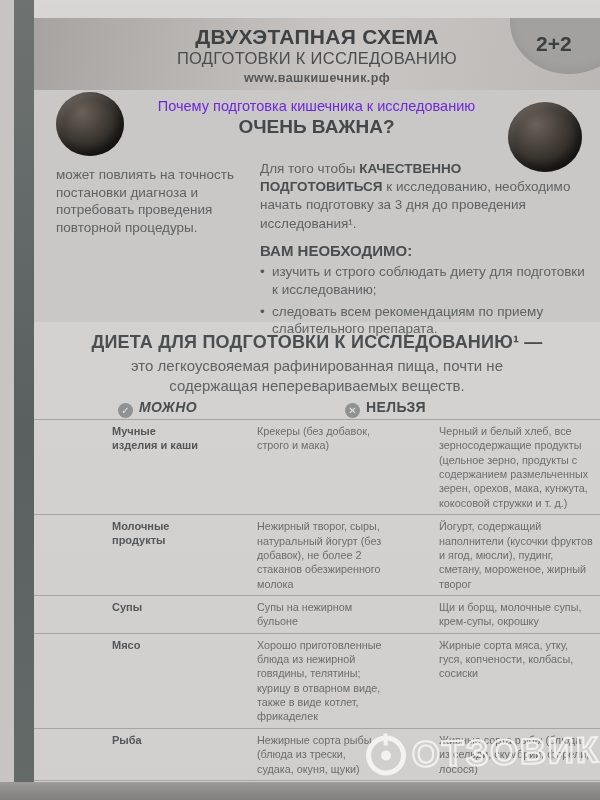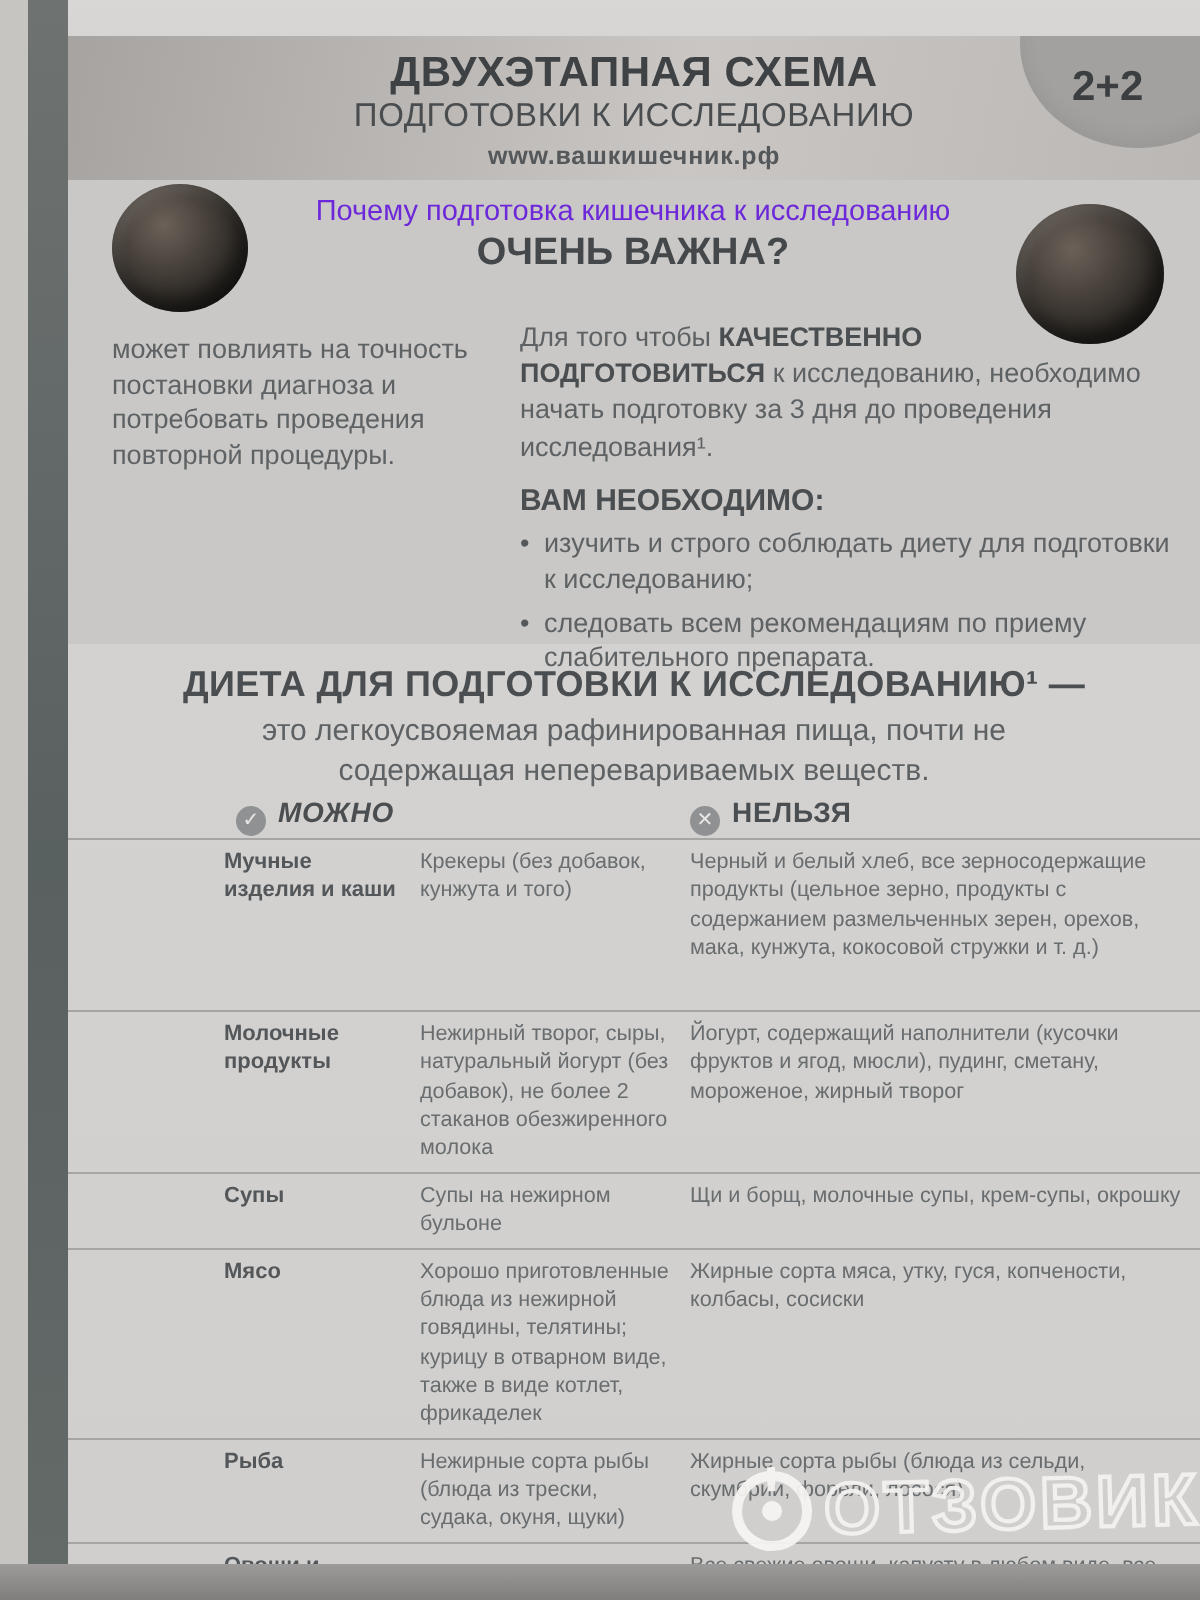--- a/index.html
+++ b/index.html
@@ -55,21 +55,21 @@
   #diet-section .s{margin:3px auto 0;width:430px;text-align:center;font-size:15px;color:#5f6264;line-height:1.3;}
   
   #table-section{position:absolute;left:0;top:397px;width:566px;}
   #table-head{position:relative;height:22px;}
   .circle-icon{display:inline-block;width:15px;height:15px;border-radius:50%;background:#8f9192;
     color:#e8e7e5;font-size:10px;line-height:15px;text-align:center;vertical-align:-2px;font-weight:700;}
   .col-label{font-size:14px;font-weight:700;color:#4b4e50;letter-spacing:.4px;margin-left:6px;}
   #head-allowed{position:absolute;left:84px;top:1px;font-style:italic;}
   #head-forbidden{position:absolute;left:311px;top:1px;}
   .t-row{display:grid;grid-template-columns:98px 135px 1fr;padding:4px 4px 4px 78px;
-    border-top:1px solid #a5a5a3;box-sizing:border-box;}
+    border-top:1px solid #a5a5a3;box-sizing:border-box;gap:47px;}
   .t-cat{font-size:11px;font-weight:700;color:#54575a;line-height:1.3;padding-right:10px;}
   .t-cell{font-size:10.8px;color:#6a6d6f;line-height:1.33;padding-right:10px;}
   .t-cell:last-child{padding-right:2px;overflow:hidden;}
   
   #watermark{position:absolute;right:0;bottom:8px;display:flex;align-items:center;opacity:.93;transform:rotate(-1.5deg);}
   #wm-logo{position:relative;width:30px;height:30px;border:5px solid #f6f5f3;border-radius:50%;flex:none;}
   #wm-logo::before{content:"";position:absolute;left:10px;top:10px;width:10px;height:10px;border-radius:50%;background:#f6f5f3;}
   #wm-logo::after{content:"";position:absolute;left:13px;top:-7px;width:4px;height:12px;background:#f6f5f3;}
   #wm-text{font-size:36px;font-weight:700;letter-spacing:2px;margin-left:6px;color:transparent;
     -webkit-text-stroke:2.1px #f4f3f1;}
@@ -132,21 +132,21 @@
       <span id="head-allowed">
         <span class="circle-icon">✓</span><span class="col-label">МОЖНО</span>
       </span>
       <span id="head-forbidden">
         <span class="circle-icon">✕</span><span class="col-label">НЕЛЬЗЯ</span>
       </span>
     </div>
     <div id="table-body">
         <div class="t-row" style="min-height: 86px;">
           <div class="t-cat">Мучные изделия и каши</div>
-          <div class="t-cell">Крекеры (без добавок, кунжута и того)</div>
+          <div class="t-cell">Крекеры (без добавок, строго и мака)</div>
           <div class="t-cell">Черный и белый хлеб, все зерносодержащие продукты (цельное зерно, продукты с содержанием размельченных зерен, орехов, мака, кунжута, кокосовой стружки и т. д.)</div>
         </div>
         <div class="t-row" style="min-height: 70px;">
           <div class="t-cat">Молочные продукты</div>
           <div class="t-cell">Нежирный творог, сыры, натуральный йогурт (без добавок), не более 2 стаканов обезжиренного молока</div>
           <div class="t-cell">Йогурт, содержащий наполнители (кусочки фруктов и ягод, мюсли), пудинг, сметану, мороженое, жирный творог</div>
         </div>
         <div class="t-row" style="min-height: 26px;">
           <div class="t-cat">Супы</div>
           <div class="t-cell">Супы на нежирном бульоне</div>

